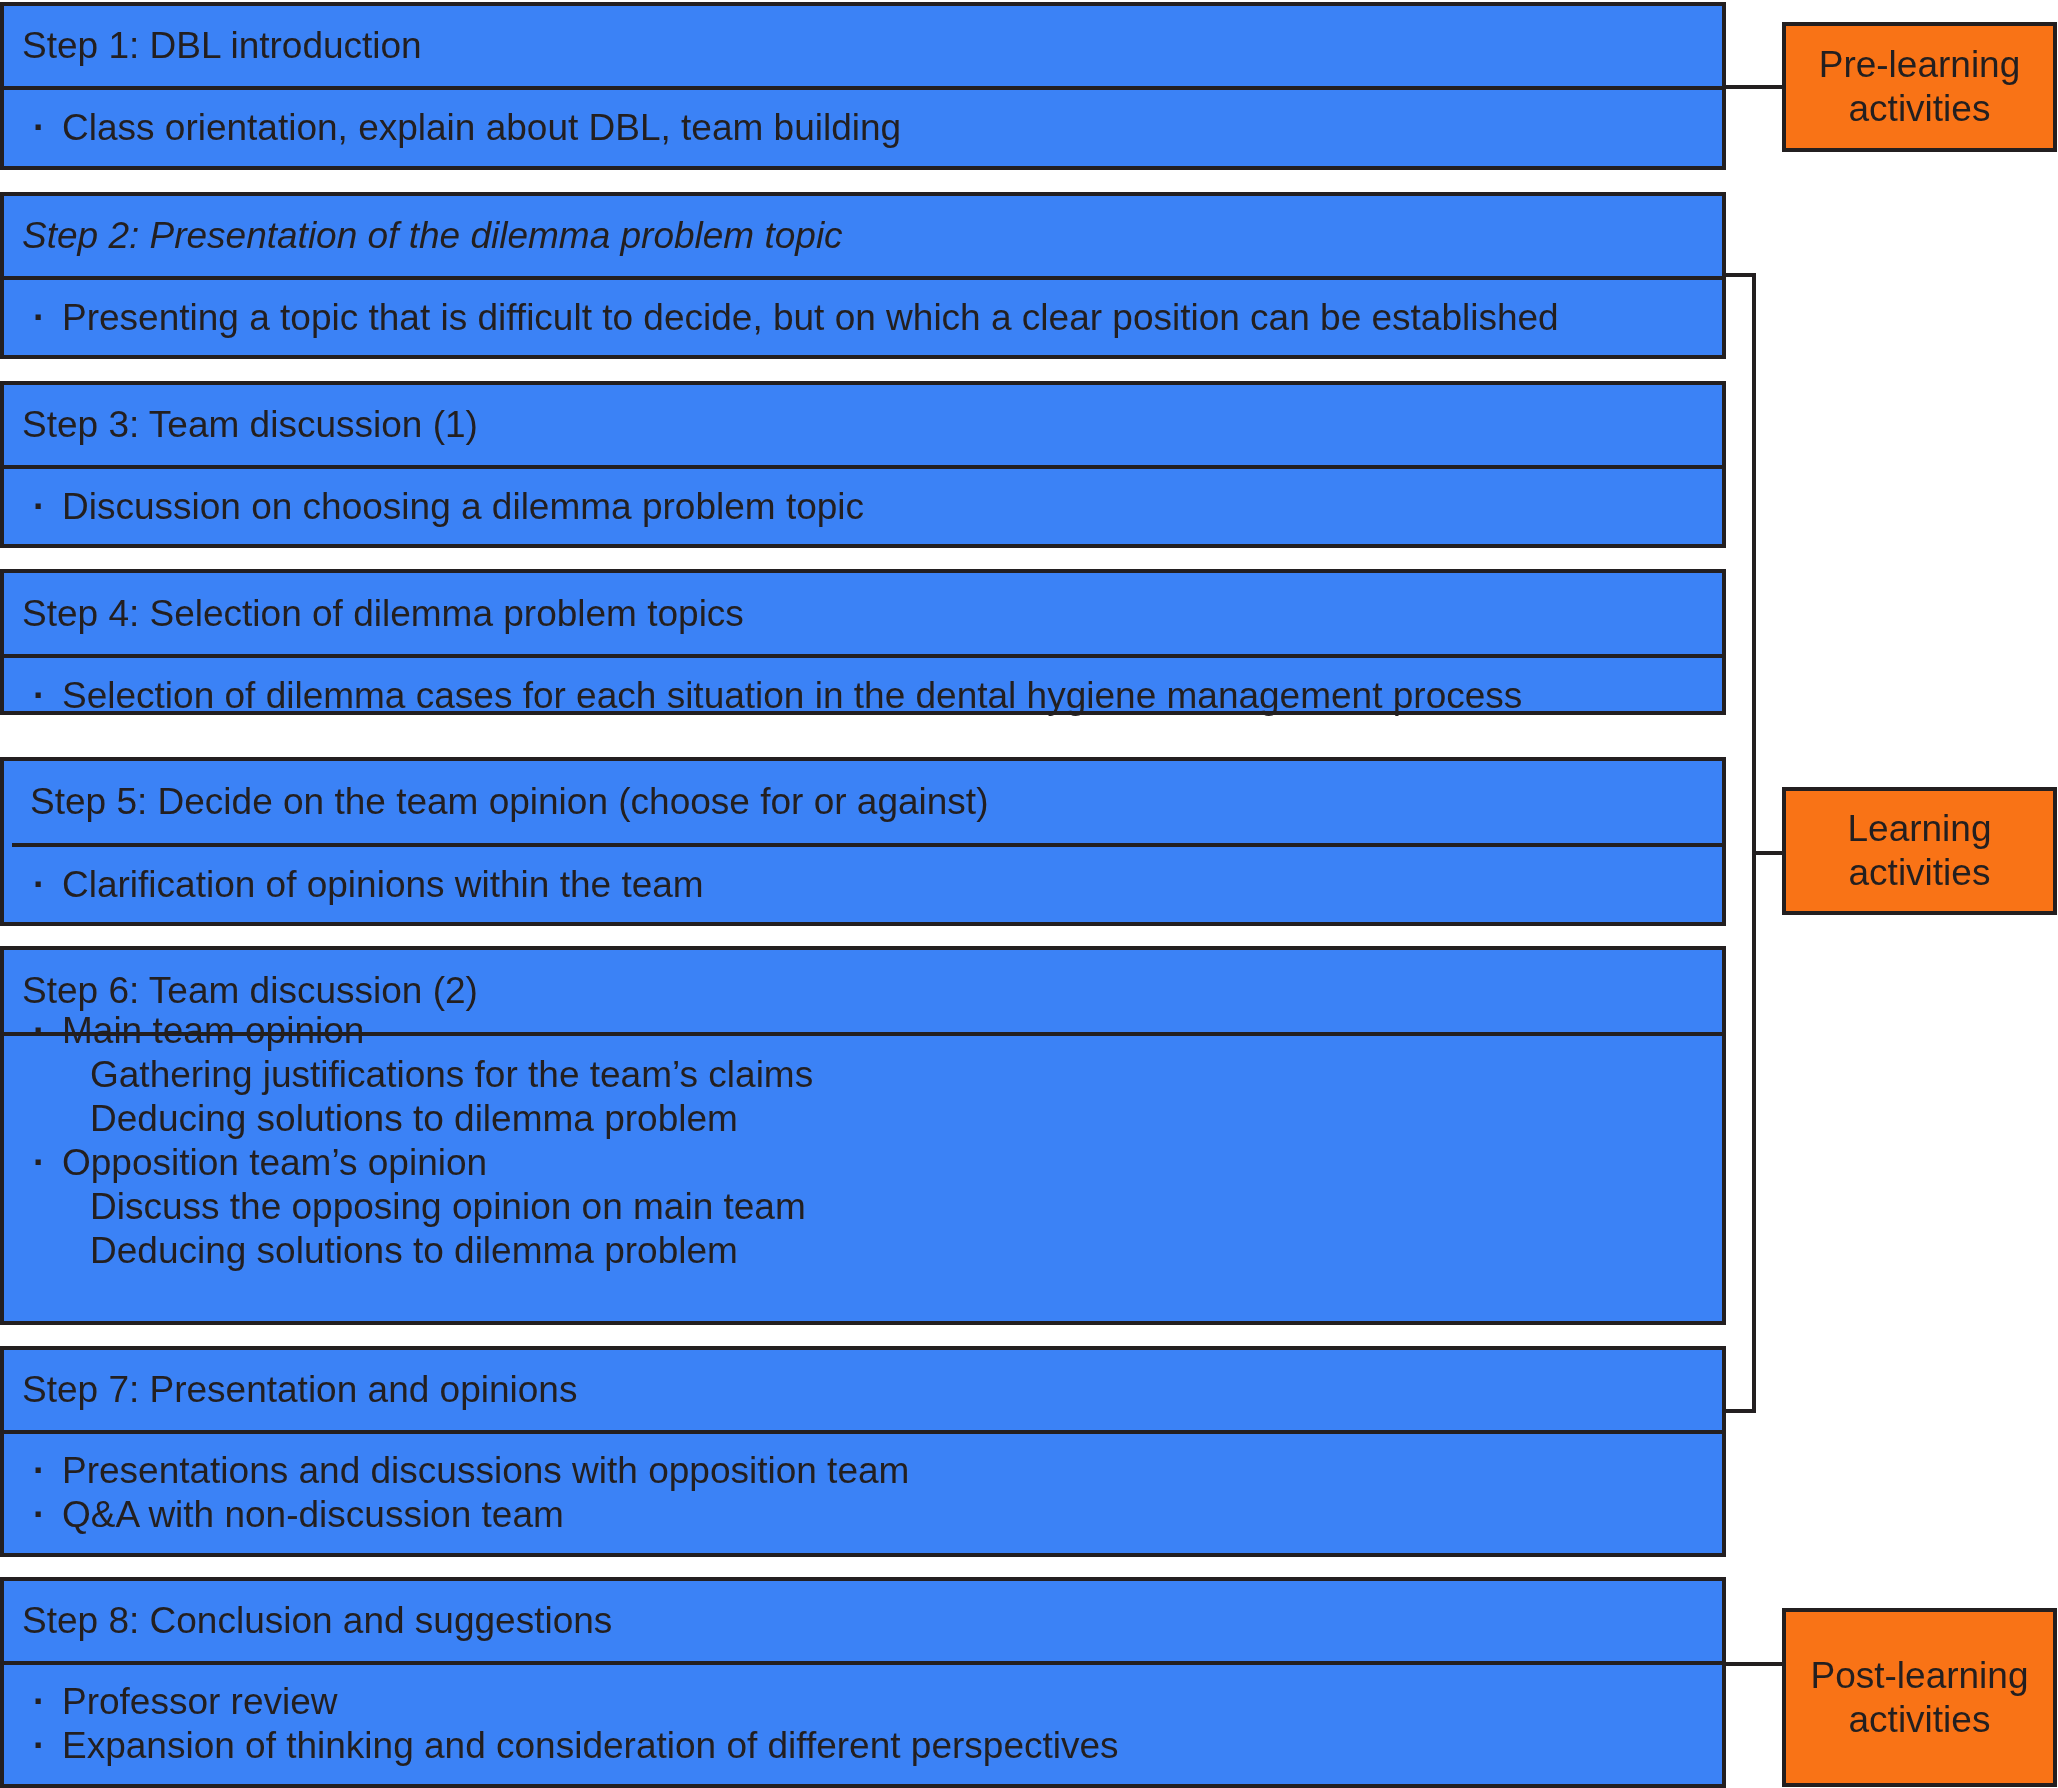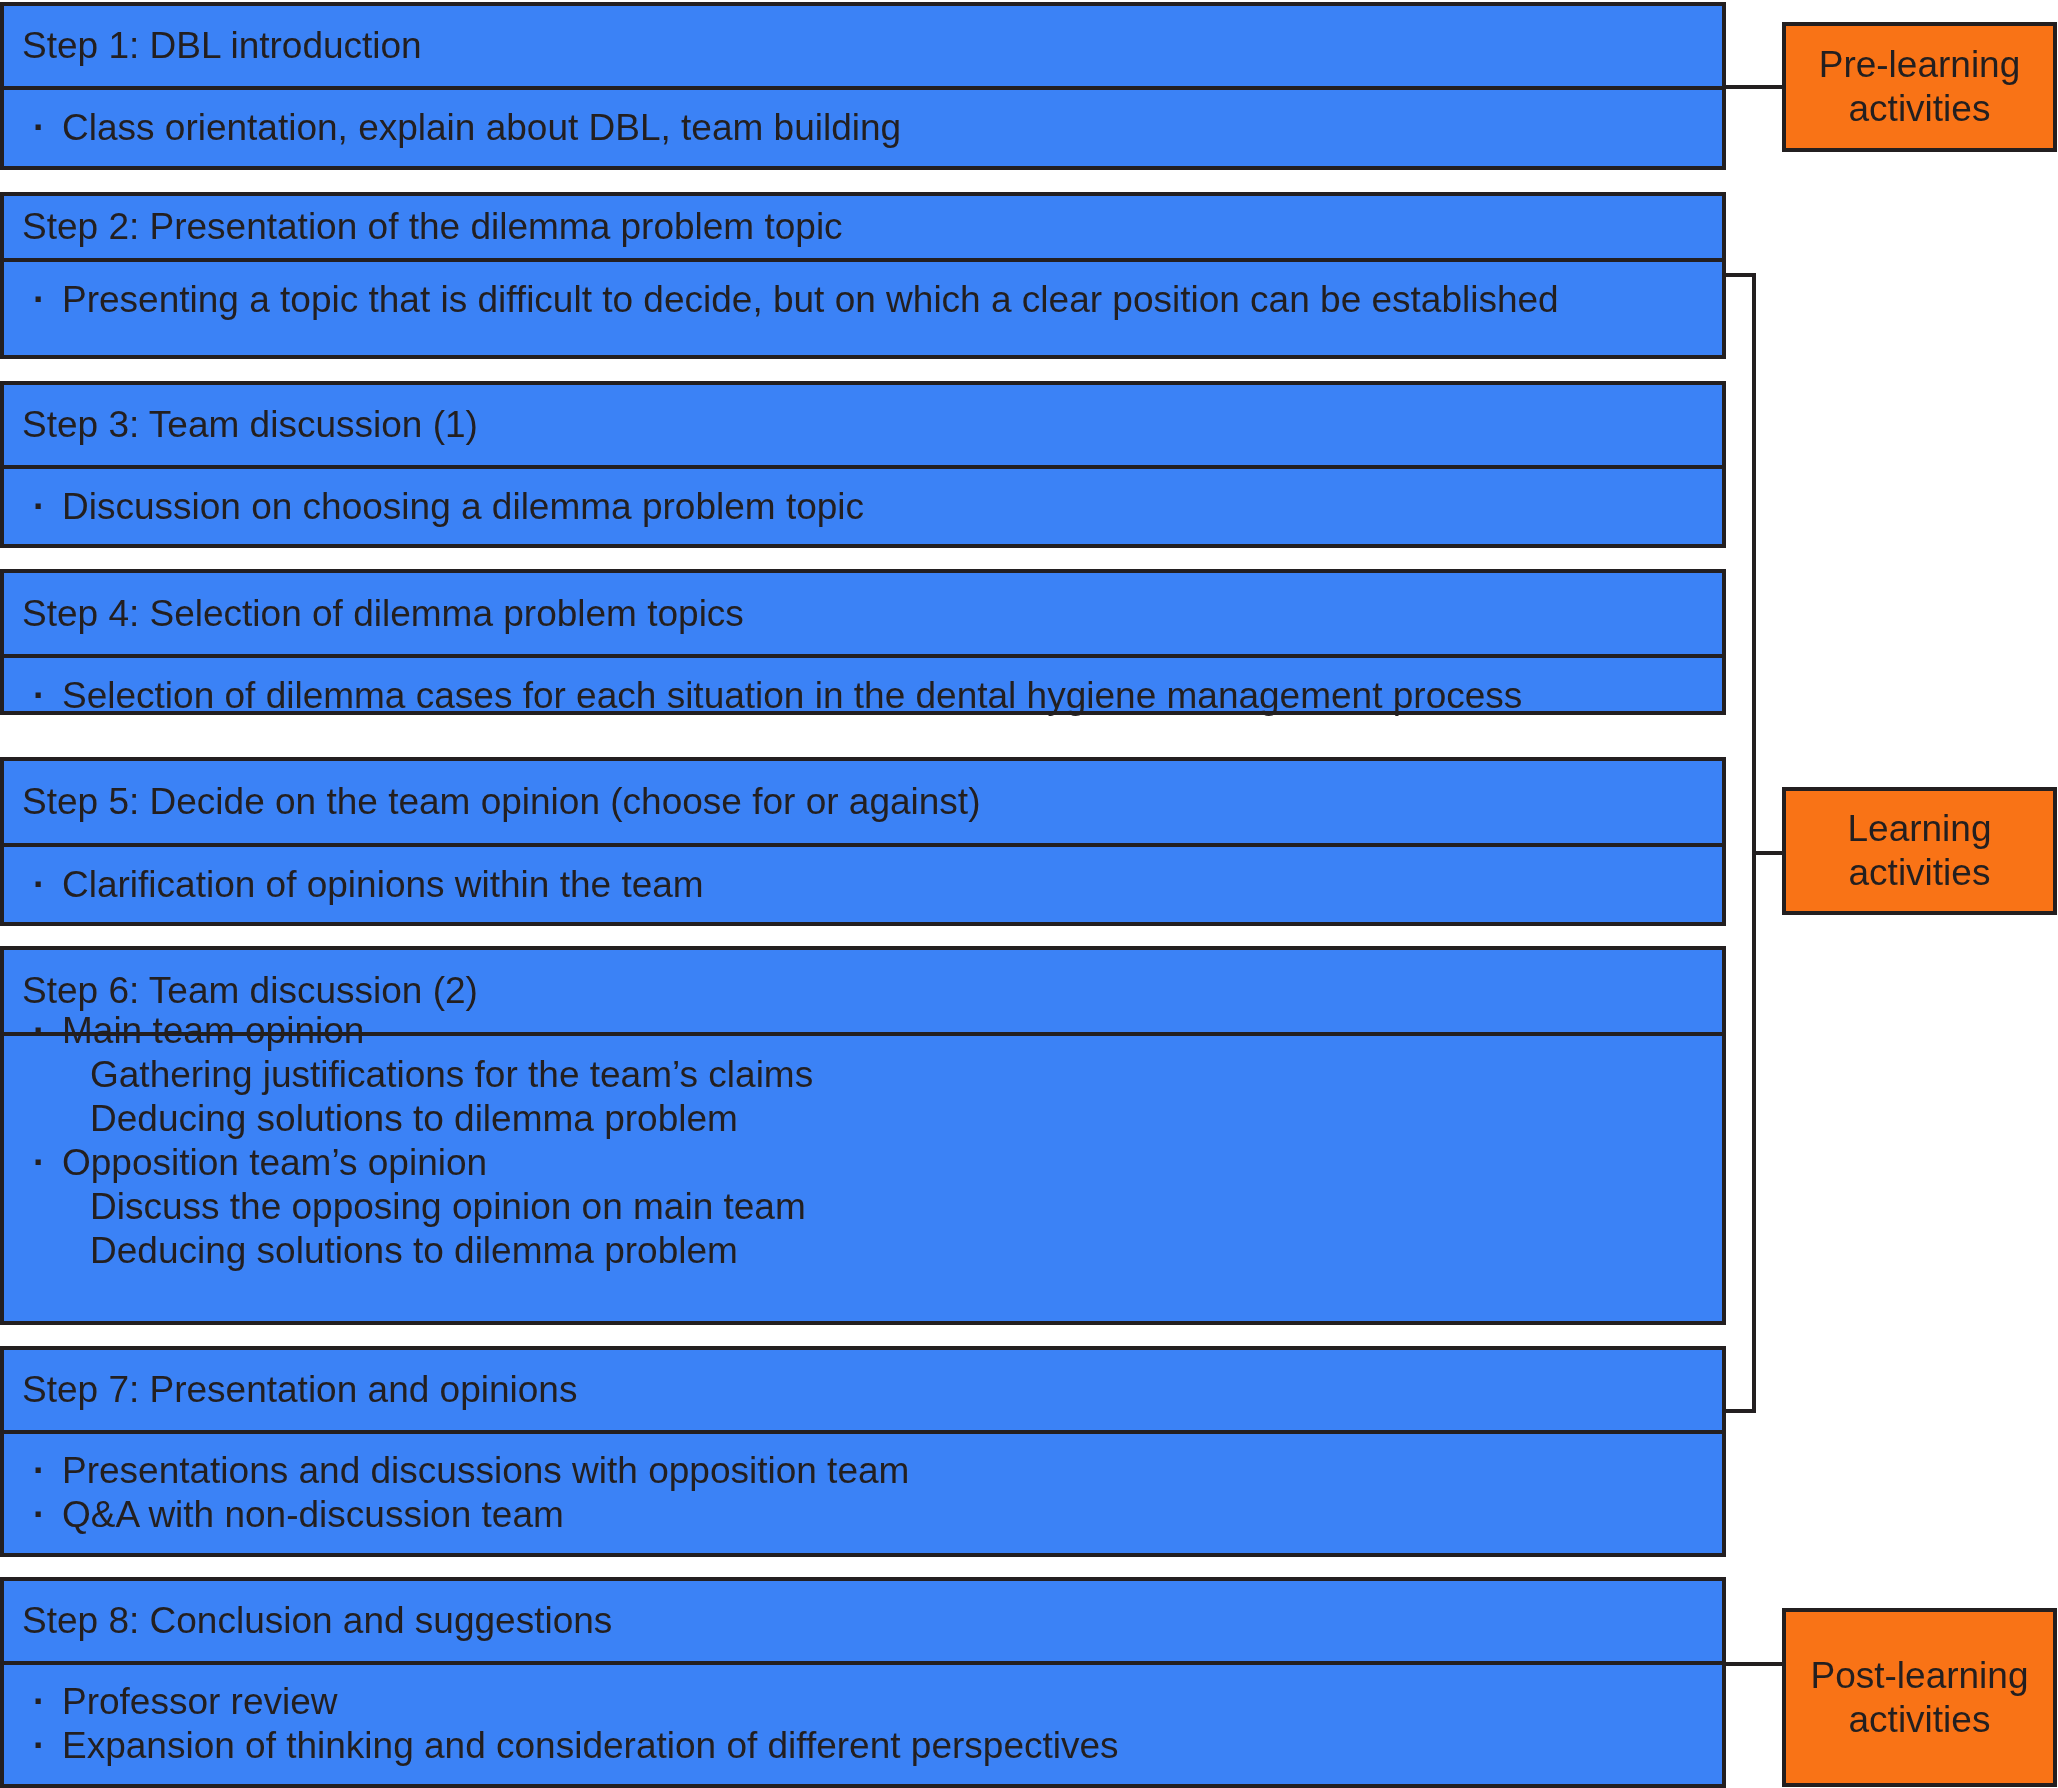--- a/index.html
+++ b/index.html
@@ -26,42 +26,42 @@
 <body>
 
 <div class="step" style="top:2.4px;height:168px;">
   <div class="step-head" style="height:84px;">Step 1: DBL introduction</div>
   <div class="step-body" style="height:75px;">
     <div class="line bullet-line">Class orientation, explain about DBL, team building</div>
   </div>
 </div>
 
 <div class="step" style="top:192px;height:167px;">
-  <div class="step-head" style="height:66px;">Step 2: Presentation of the dilemma problem topic</div>
+  <div class="step-head" style="height:84px;font-style:italic;">Step 2: Presentation of the dilemma problem topic</div>
   <div class="step-body" style="height:75px;">
     <div class="line bullet-line">Presenting a topic that is difficult to decide, but on which a clear position can be established</div>
   </div>
 </div>
 
 <div class="step" style="top:381px;height:167px;">
   <div class="step-head" style="height:84px;">Step 3: Team discussion (1)</div>
   <div class="step-body" style="height:75px;">
     <div class="line bullet-line">Discussion on choosing a dilemma problem topic</div>
   </div>
 </div>
 
 <div class="step" style="top:569px;height:146px;">
   <div class="step-head" style="height:85px;">Step 4: Selection of dilemma problem topics</div>
   <div class="step-body" style="height:75px;">
     <div class="line bullet-line">Selection of dilemma cases for each situation in the dental hygiene management process</div>
   </div>
 </div>
 
 <div class="step" style="top:757px;height:169px;">
-  <div class="step-head" style="height:86px;">Step 5: Decide on the team opinion (choose for or against)</div>
+  <div class="step-head" style="height:86px;margin-left:8px;">Step 5: Decide on the team opinion (choose for or against)</div>
   <div class="step-body" style="height:75px;">
     <div class="line bullet-line">Clarification of opinions within the team</div>
   </div>
 </div>
 
 <div class="step" style="top:946px;height:379px;">
   <div class="step-head" style="height:86px;">Step 6: Team discussion (2)</div>
   <div class="step-body" style="height:209px;border-radius:16px;">
     <div class="line bullet-line">Main team opinion</div>
     <div class="line sub-line">Gathering justifications for the team’s claims</div>

